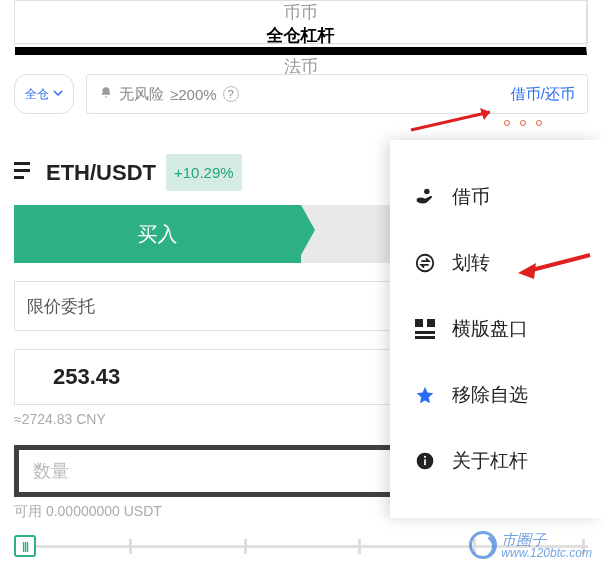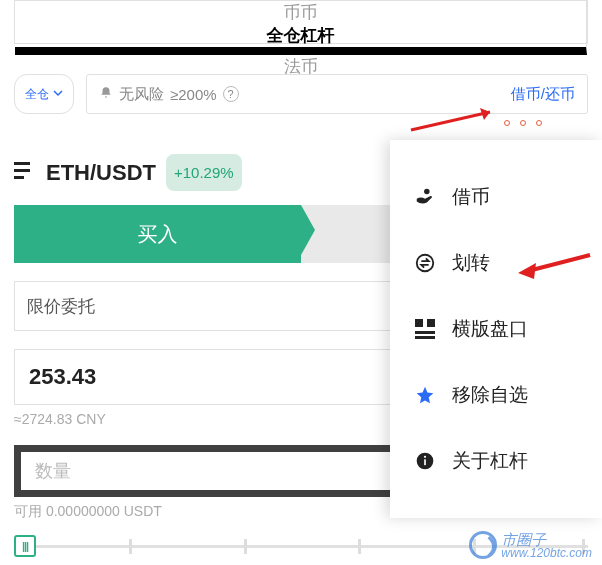--- a/index.html
+++ b/index.html
@@ -22,40 +22,40 @@
   .dots-row { position: absolute; top: 120px; right: 60px; display: flex; gap: 10px; }
   .dot { width: 6px; height: 6px; border: 1px solid #e06040; border-radius: 50%; }
 
   
   .arrow1 { position: absolute; top: 102px; left: 406px; width: 100px; height: 34px; pointer-events:none; }
 
   
   .pair-row { display: flex; align-items: center; margin: 34px 14px 0 14px; gap: 10px; }
   .pair-icon { font-size: 22px; color: #222; letter-spacing: -2px; }
   .pair-name { font-size: 22px; font-weight: 600; color: #222; }
-  .pair-change { background: #d6ece2; color: #21a57a; font-size: 15px; padding: 10px 8px; border-radius: 8px; }
+  .pair-change { background: #d6ece2; color: #21a57a; font-size: 15px; padding: 10px 8px; border-radius: 2px; }
 
   
   .bs-row { display: flex; margin: 14px 14px 0 14px; height: 58px; }
   .bs-buy { flex: 1; background: #2eb086; color: #fff; display: flex; align-items: center; justify-content: center; font-size: 20px; position: relative; }
   .bs-buy::after { content: ""; position: absolute; right: -14px; top: 0; border-top: 25px solid transparent; border-bottom: 25px solid transparent; border-left: 14px solid #2eb086; }
   .bs-sell { flex: 1; background: #e9e9e9; color: #888; display: flex; align-items: center; justify-content: center; font-size: 20px; }
 
   
   .ordertype { margin: 18px 14px 0 14px; height: 50px; border: 1px solid #e0e0e0; display: flex; align-items: center; justify-content: space-between; padding: 0 12px; color: #555; font-size: 17px; }
   .caret { color: #bbb; }
 
   
-  .price-row { margin: 18px 14px 0 14px; height: 56px; border: 1px solid #e0e0e0; display: flex; align-items: center; }
+  .price-row { margin: 18px 14px 0 14px; height: 56px; border: 1px solid #e0e0e0; display: flex; align-items: center; padding-left: 24px; }
   .price-val { flex: 1; padding: 0 14px; font-size: 22px; font-weight: 600; color: #222; }
   .pm { width: 52px; height: 56px; display: flex; align-items: center; justify-content: center; font-size: 28px; color: #888; border-left: 1px solid #e0e0e0; }
   .approx { margin: 6px 14px 0 14px; color: #aaa; font-size: 14px; }
 
   
-  .amount-row { margin: 18px 14px 0 14px; height: 52px; border: 7px solid #404040; display: flex; align-items: center; justify-content: space-between; padding: 0 14px; color: #bbb; font-size: 18px; }
+  .amount-row { margin: 18px 14px 0 14px; height: 52px; border: 5px solid #404040; display: flex; align-items: center; justify-content: space-between; padding: 0 14px; color: #bbb; font-size: 18px; }
   .avail { margin: 6px 14px 0 14px; color: #aaa; font-size: 14px; }
 
   
   .slider-row { margin: 14px 14px 0 14px; height: 22px; position: relative; }
   .slider-track { position: absolute; top: 10px; left: 0; right: 0; height: 3px; background: #e0e0e0; }
   .slider-tick { position: absolute; top: 4px; width: 3px; height: 15px; background: #ddd; }
   .slider-handle { position: absolute; top: 0; left: 0; width: 22px; height: 22px; border: 2px solid #2eb086; background: #fff; border-radius: 3px; display: flex; align-items: center; justify-content: center; color: #2eb086; font-size: 11px; font-weight: 700; letter-spacing: -1px; }
 
   
   .menu { position: absolute; top: 140px; right: 0; width: 212px; background: #fff; box-shadow: -4px 0 14px rgba(0,0,0,0.15); padding: 24px 0; margin-left: 31px; }

